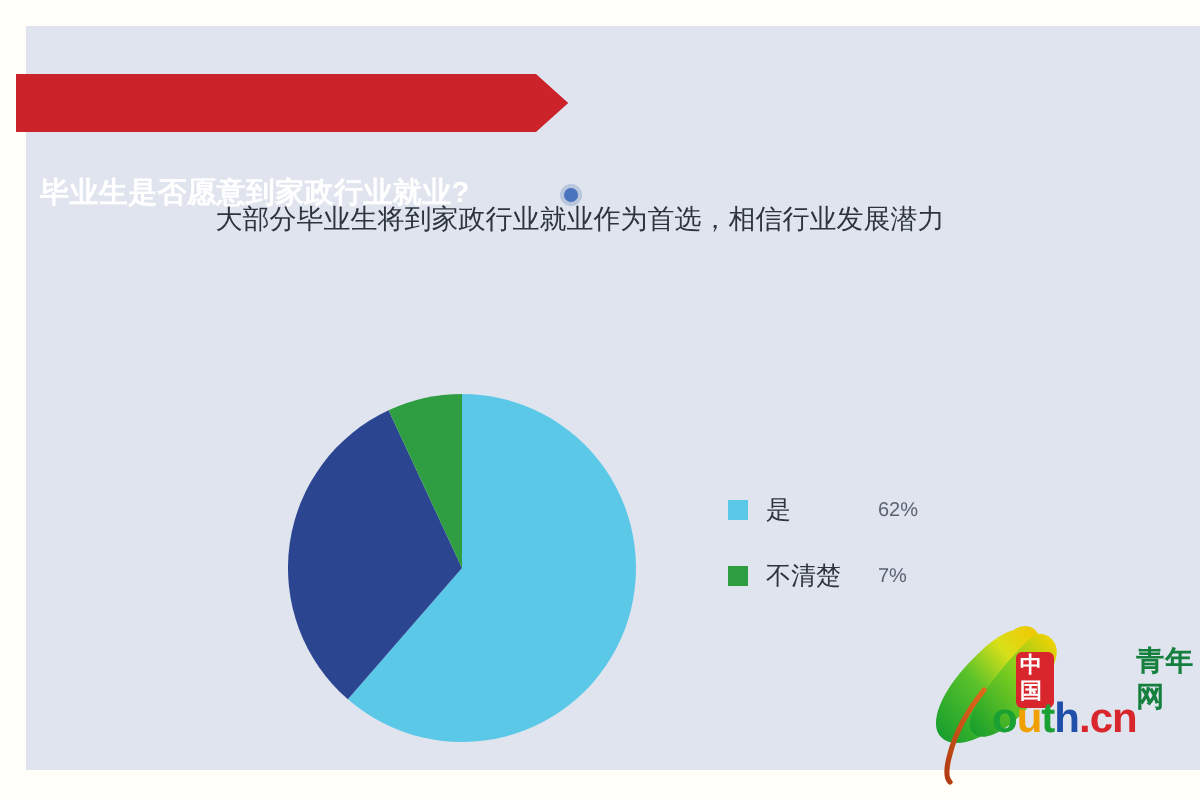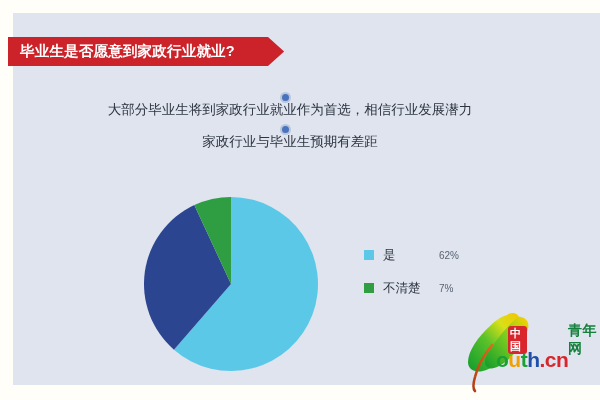--- a/index.html
+++ b/index.html
@@ -183,30 +183,26 @@
 </style>
 </head>
 <body>
 
 <div id="canvas">
 
   <div id="panel" style="background: rgb(223, 228, 238);"></div>
 
   <div id="ribbon" style="background: rgb(204, 34, 41);"></div>
   <div id="ribbon-notch" style="background: rgb(223, 228, 238);"></div>
-  <div id="ribbon-title" style="color: rgb(255, 255, 255);">毕业生是否愿意到家政行业就业?</div>
+  <div id="ribbon-title" style="color: rgb(255, 255, 255); margin-top: 46px;">毕业生是否愿意到家政行业就业?</div>
 
   <div id="bullets">
     <div class="bullet-row">
       <span class="bullet-dot" style="background: rgb(74, 115, 189);"></span>
       <span class="bullet-text">大部分毕业生将到家政行业就业作为首选，相信行业发展潜力</span>
-    </div>
-    <div class="bullet-row">
-      <span class="bullet-dot" style="background: rgb(74, 115, 189);"></span>
-      <span class="bullet-text">家政行业与毕业生预期有差距</span>
     </div>
   </div>
 
   <div id="pie">
     <svg viewBox="0 0 174 174" width="174" height="174">
       <g id="pie-slices">
           <path d="M 87 87 L 87.00 0.00 A 87 87 0 1 1 29.93 152.67 Z" fill="#5bc8e8"></path>
           <path d="M 87 87 L 29.93 152.67 A 87 87 0 0 1 50.30 8.12 Z" fill="#2c4591"></path>
           <path d="M 87 87 L 50.30 8.12 A 87 87 0 0 1 87.00 0.00 Z" fill="#2f9e43"></path>
         </g>

